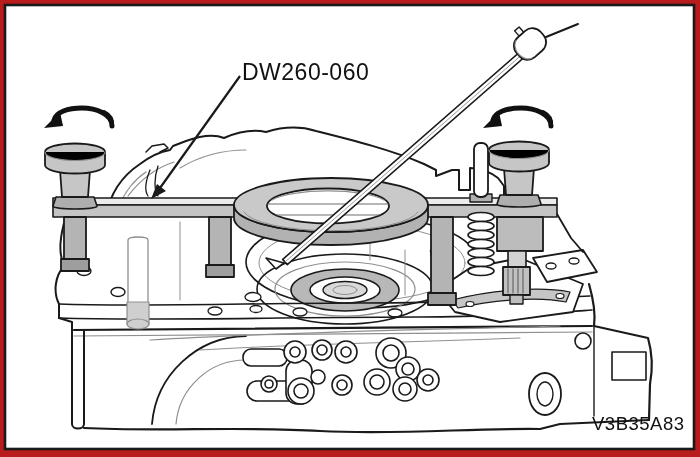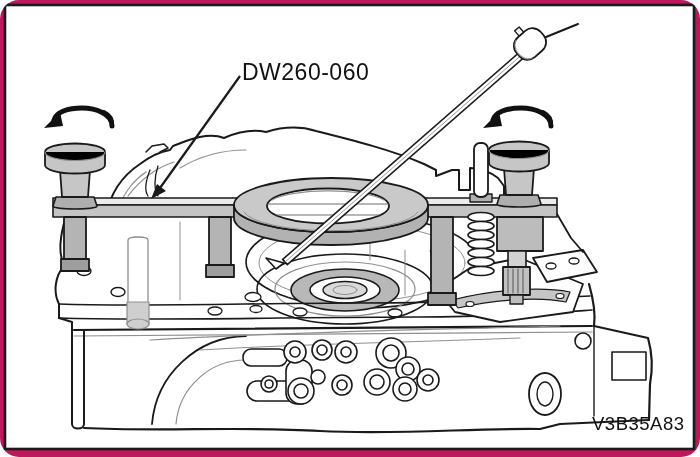--- a/index.html
+++ b/index.html
@@ -1,18 +1,18 @@
 <!DOCTYPE html>
 <html><head>
 <meta charset="utf-8">
 <style>
   html,body { margin:0; padding:0; background:#ffffff; }
   .stage {
-    position:relative; width:700px; height:457px; background:#be185d;
-    font-family:"Liberation Sans", sans-serif; overflow:hidden;border-radius:19px;
+    position:relative; width:700px; height:457px; background:#b91c1c;
+    font-family:"Liberation Sans", sans-serif; overflow:hidden;
   }
   .stage svg { position:absolute; left:0; top:0; }
   text { fill:#111111; }
   .label-text  { font-size:23px; letter-spacing:0.5px; }
   .code-text   { font-size:18.5px; letter-spacing:0.5px; }
   .thin { stroke:#8f8f8f; }
 </style>
 </head>
 <body>
 

